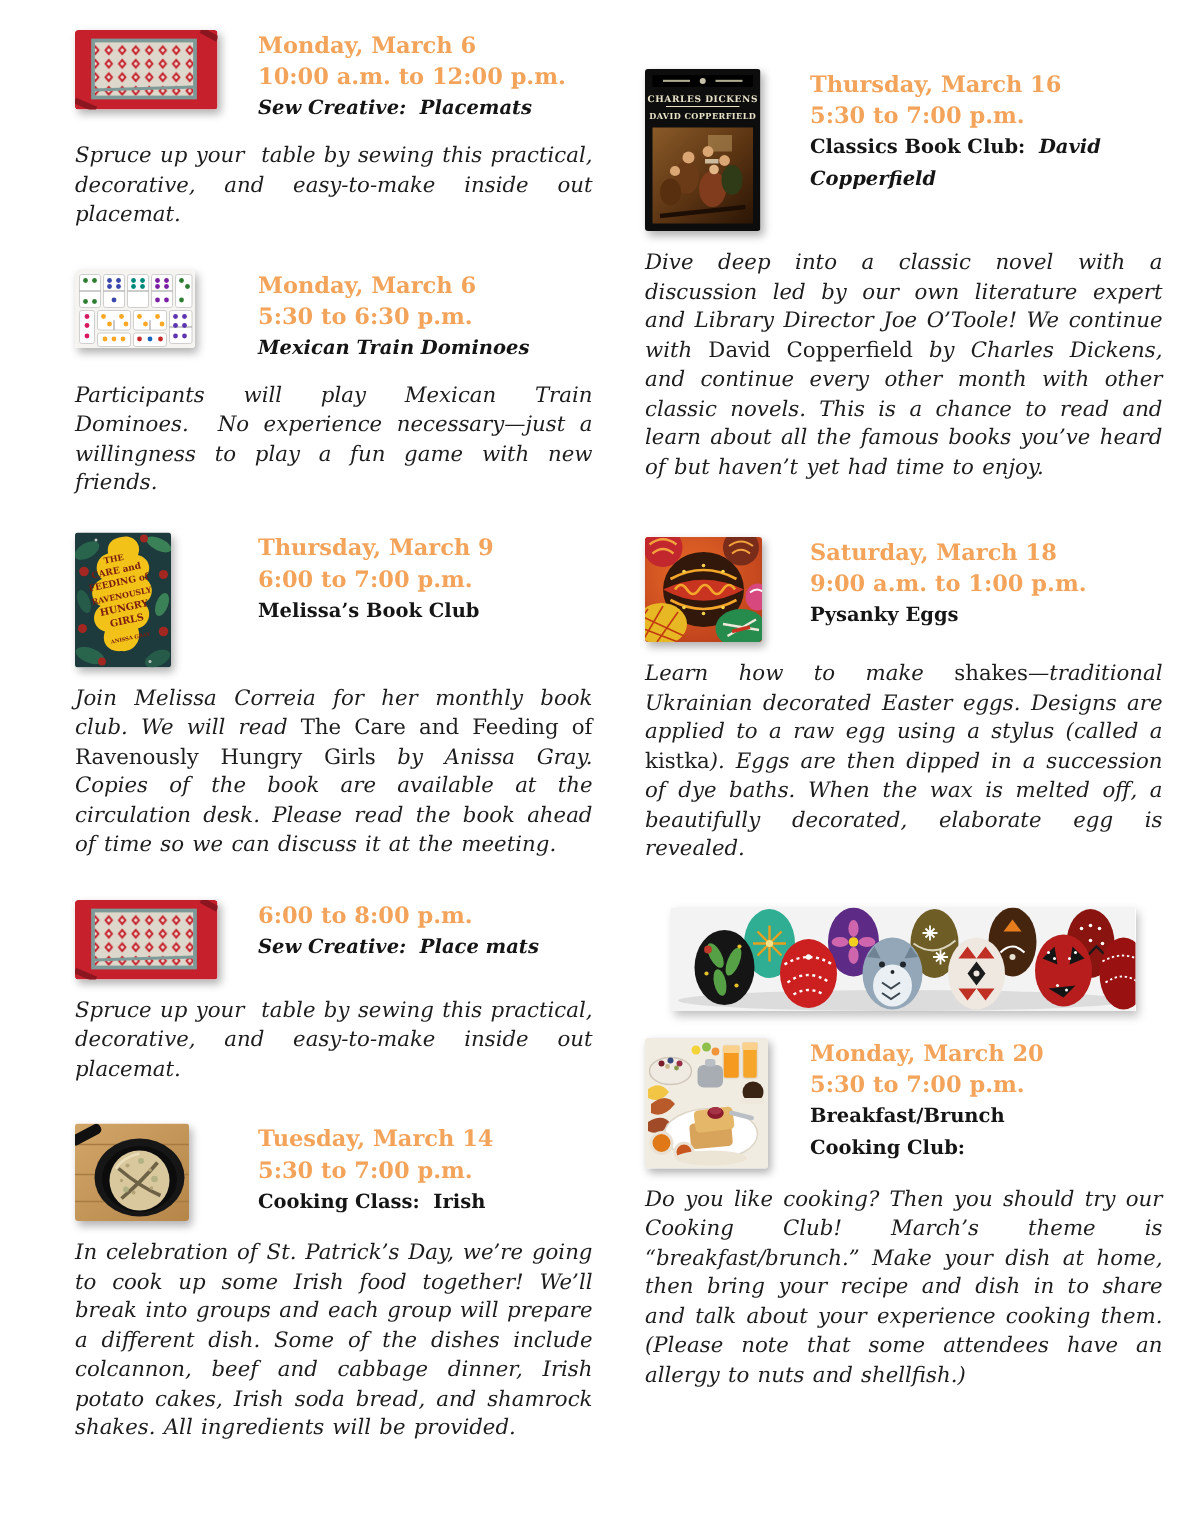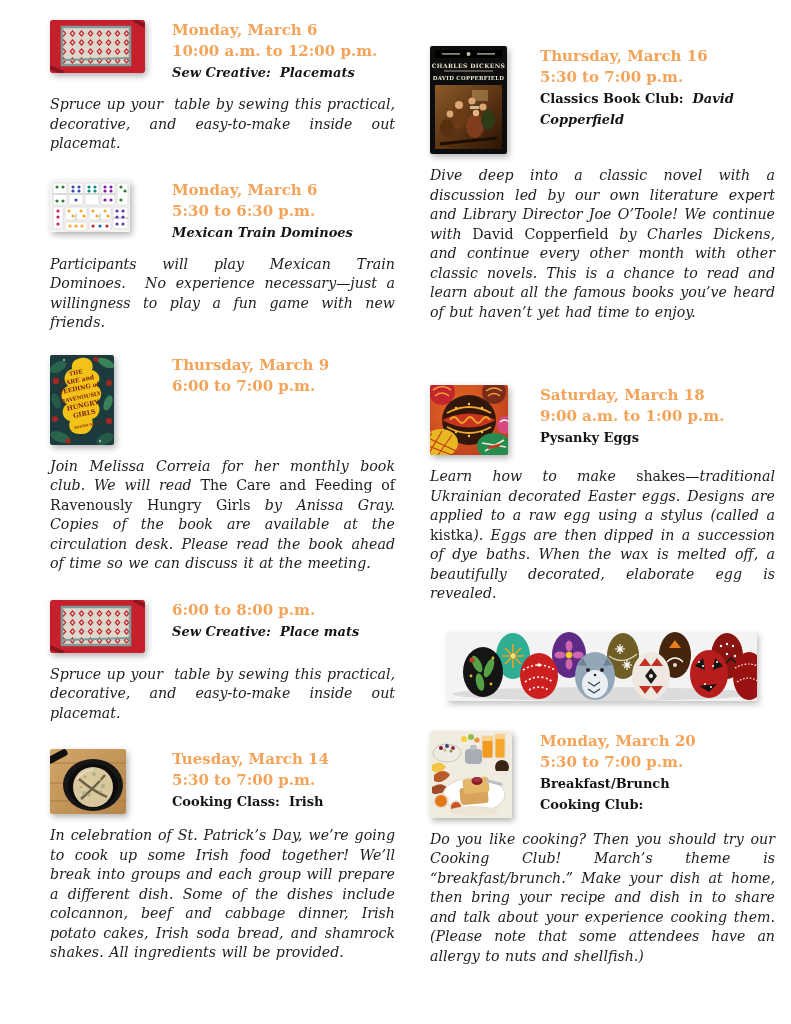--- a/index.html
+++ b/index.html
@@ -24,21 +24,21 @@
   .title { font-weight: bold; font-size: 13px; line-height: 21px; color: var(--title_text, #151515); }
   .title .it { font-style: italic; }
 
   .desc {
     margin-top: 12px; font-style: italic; font-size: 14.2px; line-height: 19.5px;
     text-align: justify; word-spacing: 1px; color: var(--body_text, #1d1d1d);
   }
   .desc .rm { font-style: normal; }
 
   .mt26 { margin-top: 26px; } .mt22 { margin-top: 22px; }
-  .mt40 { margin-top: 63px; } .mt30 { margin-top: 30px; }
+  .mt40 { margin-top: 36px; } .mt30 { margin-top: 18px; }
   .banner { margin: 28px 0 0 17px; width: 310px; }
   .banner svg { display: block; box-shadow: 2px 3px 6px rgba(0,0,0,.25); }
   svg text { font-family: "DejaVu Serif", serif; }
 </style>
 </head>
 <body>
 
 <svg width="0" height="0" style="position:absolute" aria-hidden="true">
   <defs>
     <pattern id="pm" width="9" height="9" patternUnits="userSpaceOnUse">
@@ -215,20 +215,21 @@
               <text x="31" y="44" font-size="5.2">RAVENOUSLY</text>
               <text x="31" y="52.5" font-size="6.4">HUNGRY</text>
               <text x="31" y="61" font-size="6.4">GIRLS</text>
               <text x="31" y="72" font-size="3.4">ANISSA GRAY</text>
             </g>
           </svg>
         </div>
         <div class="hd">
           <div class="date">Thursday, March 9</div>
           <div class="time">6:00 to 7:00 p.m.</div>
+          <div class="title"><span>Melissa’s Book Club</span></div>
         </div>
       </div>
       <p class="desc"><span>Join Melissa Correia for her monthly book club. We will read </span><span class="rm">The Care and Feeding of Ravenously Hungry Girls</span><span> by Anissa Gray. Copies of the book are available at the circulation desk. Please read the book ahead of time so we can discuss it at the meeting.</span></p>
     </section>
 
     <section class="event mt26">
       <div class="event-head">
         <div class="fig">
           <svg width="95" height="53" viewBox="0 0 95 53">
             <rect width="95" height="53" rx="2" fill="#c6202c"></rect>

